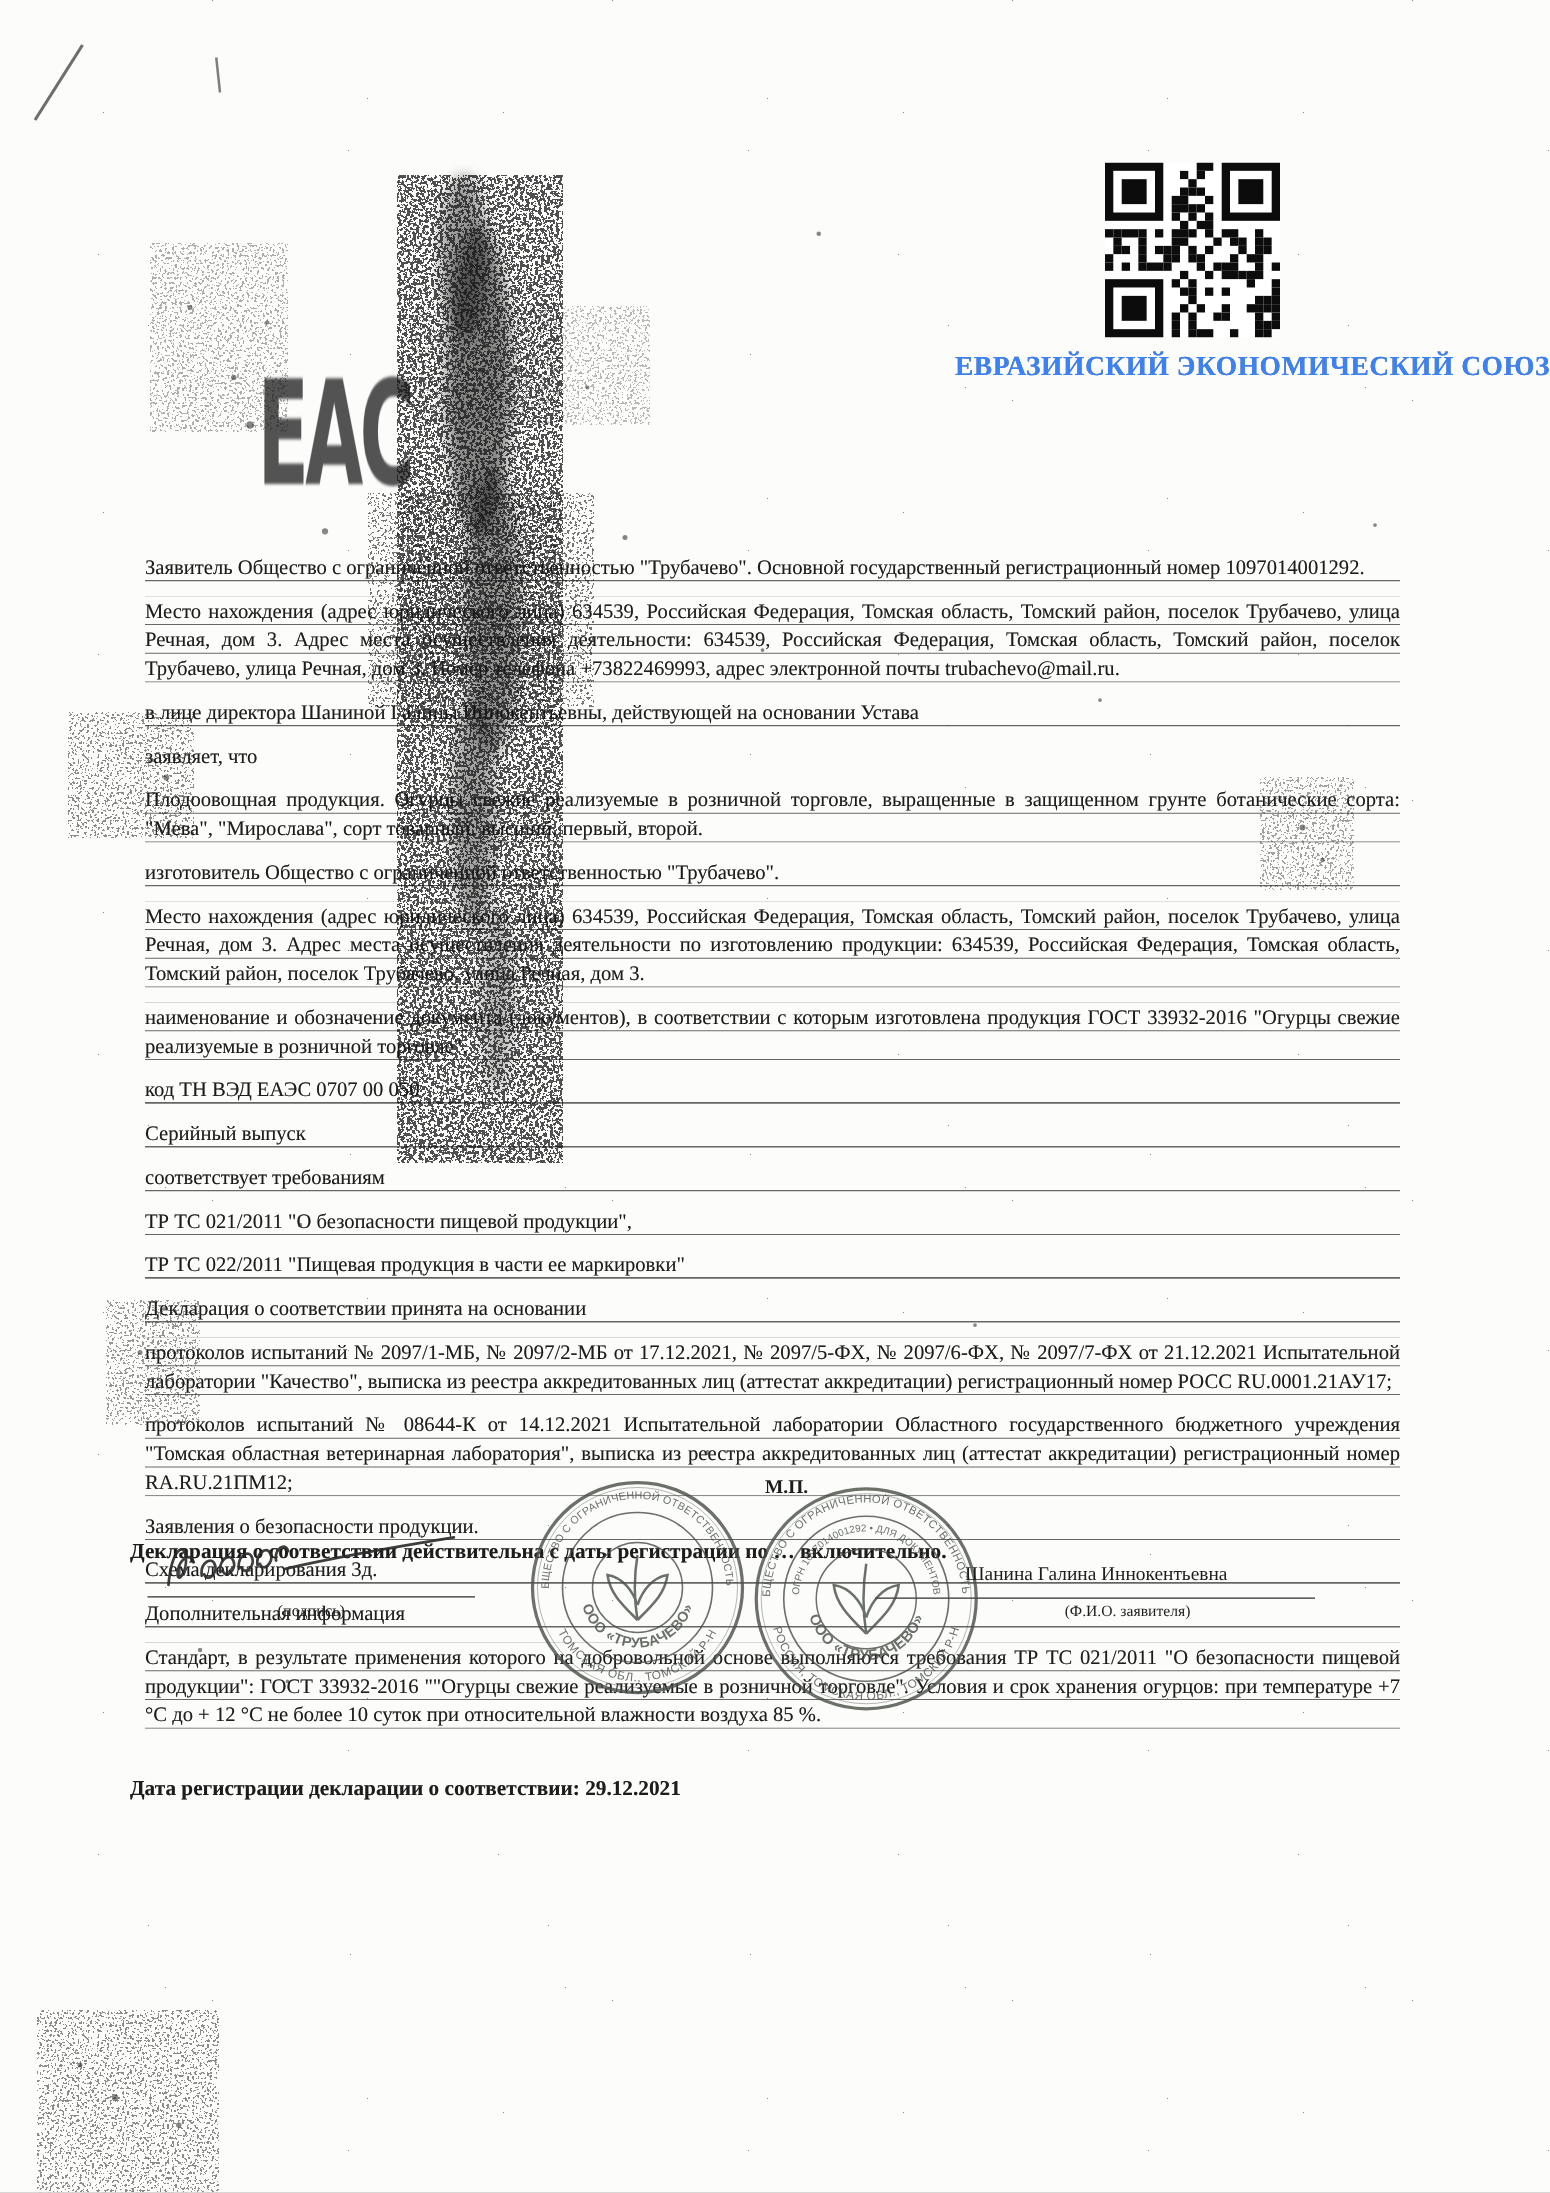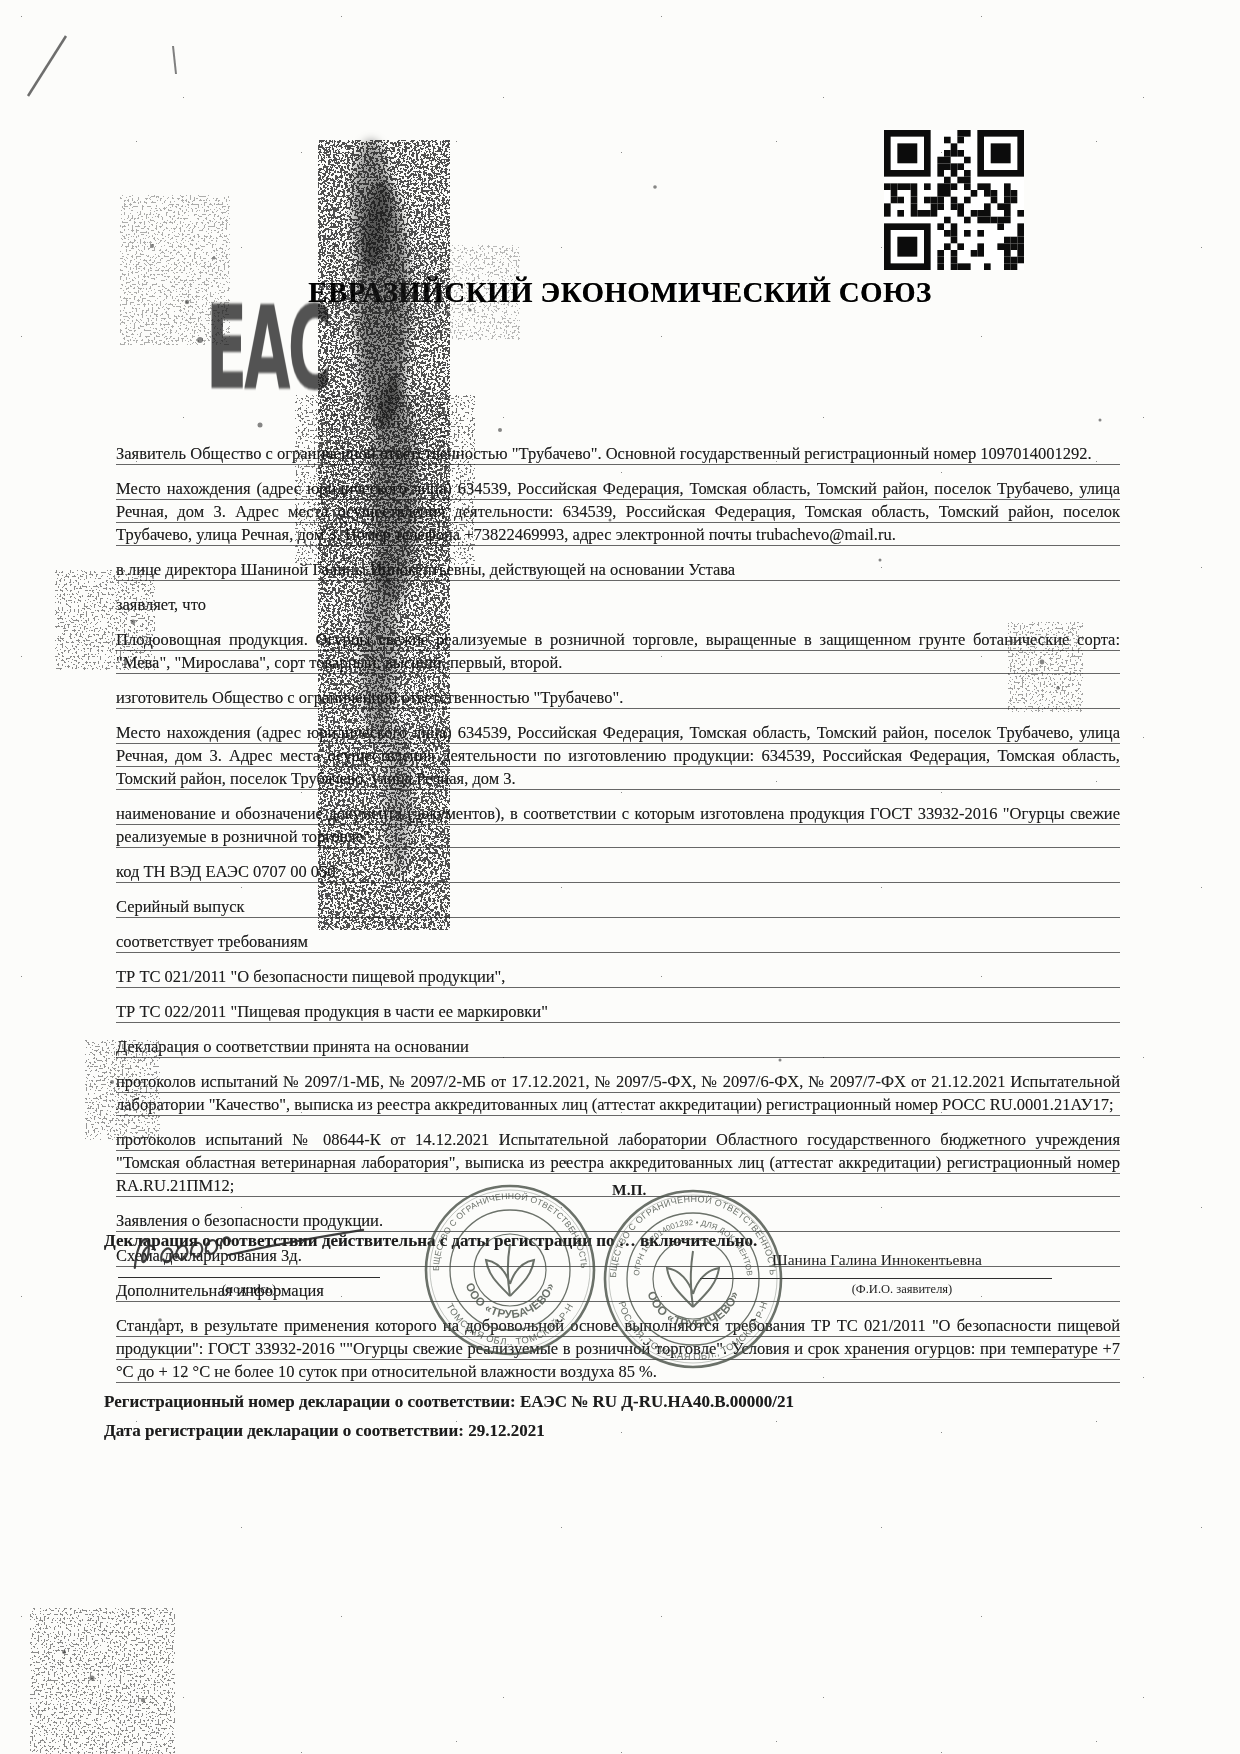--- a/index.html
+++ b/index.html
@@ -1,20 +1,20 @@
 <!DOCTYPE html>
 <html><head>
 <meta charset="utf-8">
 <style>
   html,body{margin:0;padding:0}
   body{background:#9a9a9a;font-family:"Liberation Serif",serif}
   .page{position:relative;width:1240px;height:1754px;margin:0 auto;background:#fcfcfa;overflow:hidden;color:#1d1d1d}
 
-  .title{position:absolute;top:277px;left:0;width:100%;text-align:center;font-weight:700;
-         font-size:29px;line-height:31px;letter-spacing:.4px;color:#000000;
+  .title{position:absolute;top:277px;left:0;width:100%;text-align:right;font-weight:700;
+         font-size:22px;line-height:31px;letter-spacing:.4px;color:#3b82f6;
          text-shadow:0 0 .5px rgba(0,0,0,.55);z-index:1}
 
   .eac{position:absolute;left:206px;top:292px;font-family:"DejaVu Sans",sans-serif;font-weight:700;
        font-size:116px;line-height:112px;color:#3c3c3c;letter-spacing:-6px;
        transform:scaleX(.52);transform-origin:left top;filter:blur(1.1px);opacity:.88;z-index:1}
 
   .qr{position:absolute;left:884px;top:130px;width:140px;height:140px;filter:blur(.3px) contrast(1.15);z-index:2}
 
   .body-col{position:absolute;left:104px;top:430px;width:1028px;font-size:16.5px;line-height:23px;
             text-align:justify;text-shadow:0 0 .4px rgba(20,20,20,.4);z-index:1}
@@ -266,24 +266,20 @@
       <text font-size="9.5" letter-spacing=".4"><textPath href="#b-bot" startOffset="50%" text-anchor="middle">РОССИЯ, ТОМСКАЯ ОБЛ., ТОМСКИЙ Р-Н</textPath></text>
       <text font-size="12" font-weight="bold" letter-spacing=".4"><textPath href="#b-in" startOffset="50%" text-anchor="middle">ООО «ТРУБАЧЕВО»</textPath></text>
     </g>
     <g stroke="currentColor" fill="none" stroke-width="2">
       <path d="M0 28 C-3 9 -3 -9 0 -28"></path>
       <path d="M0 28 C-13 15 -24 5 -26 -11 C-13 -9 -4 2 0 15"></path>
       <path d="M0 28 C13 15 24 5 26 -11 C13 -9 4 2 0 15"></path>
     </g>
   </svg>
 
-  <div class="footer-line reg">
-    <span>Регистрационный номер декларации о соответствии:</span>
-    <span>ЕАЭС № RU Д-RU.НА40.В.00000/21</span>
-  </div>
   <div class="footer-line date">
     <span>Дата регистрации декларации о соответствии:</span>
     <span>29.12.2021</span>
   </div>
 
   <svg class="noise" width="1240" height="1754">
     <defs>
       <filter id="nsSparse" x="0" y="0" width="100%" height="100%">
         <feTurbulence type="fractalNoise" baseFrequency="0.8" numOctaves="2" seed="7"></feTurbulence>
         <feColorMatrix type="luminanceToAlpha"></feColorMatrix>

